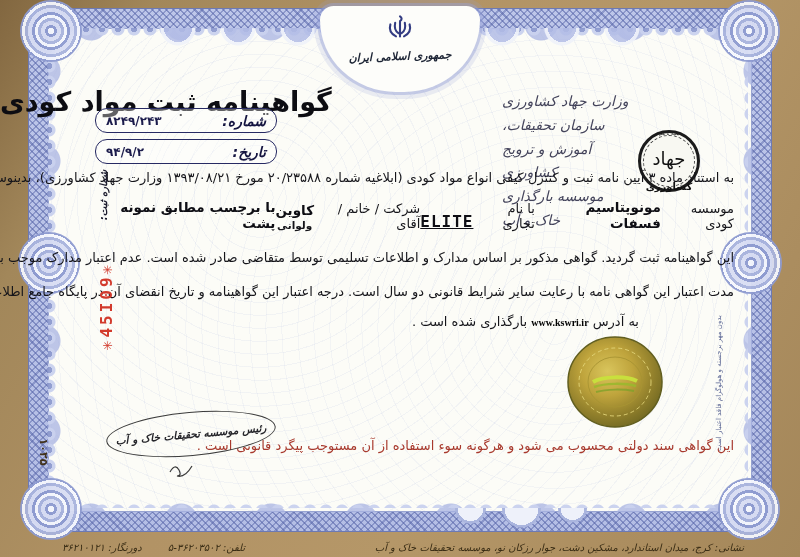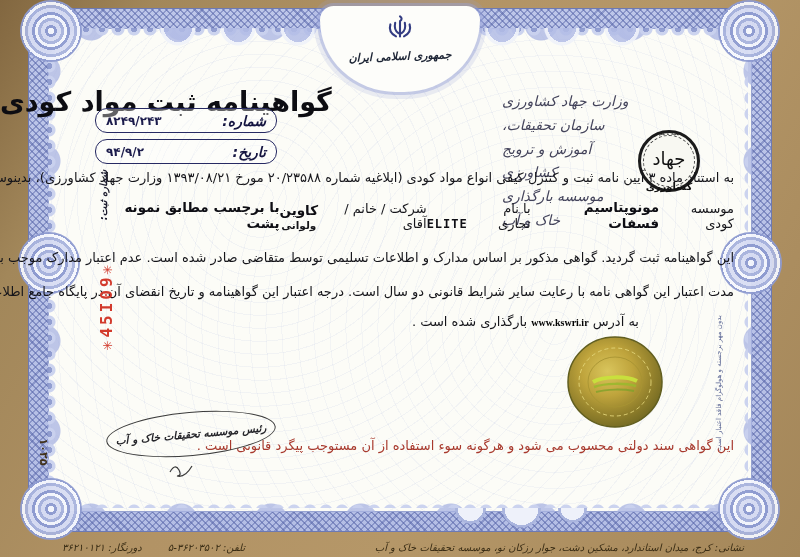--- a/index.html
+++ b/index.html
@@ -72,21 +72,21 @@
   .jl{width:56px;height:56px;border:3px solid #1b1b1b;border-radius:50%;background:#f8f8f2;
     display:flex;flex-direction:column;align-items:center;justify-content:center;line-height:1;position:relative;}
   .jl::after{content:"";position:absolute;inset:2px;border:1px dashed #444;border-radius:50%;}
   .jl .t{font-size:5px;color:#222}.jl .c{font-size:18px;font-weight:400;color:#111;margin:14px 0}
   .jl .b{font-size:10px;font-weight:700;color:#111}
   .min-txt{width:128px;text-align:left;font-size:14px;line-height:1.7;color:#43435a;font-style:italic;}
   .body-blk{position:absolute;left:90px;right:66px;top:170px;direction:rtl;color:#15151a;font-size:13px;}
   .bline{white-space:nowrap;text-align:right;}
   .l2{display:flex;justify-content:space-between;align-items:flex-end;direction:rtl;margin-top:14px;}
   .l2 .v{font-weight:700;font-size:13.5px;color:#0e0e14;}
-  .l2 .latin{font-family:"DejaVu Sans Mono",monospace;font-weight:700;font-size:12px;letter-spacing:1px;}
+  .l2 .latin{font-family:"DejaVu Sans Mono",monospace;font-weight:700;font-size:16px;letter-spacing:1px;text-decoration:underline;}
   .stack{display:inline-flex;flex-direction:column;align-items:center;line-height:1.15;}
   .stack .s2{font-size:10.5px;font-weight:700;}
   .l3,.l4{margin-top:19px;}
   .l5{margin-top:15px;text-align:right;margin-left:150px;margin-right:95px;white-space:nowrap;}
   .url{font-family:"Liberation Serif",serif;font-weight:700;font-size:10px;color:#000;}
   .legal{position:absolute;right:66px;top:438px;direction:rtl;white-space:nowrap;
     font-size:13px;color:#a8392d;text-align:right;}
   .sig{position:absolute;left:106px;top:412px;width:168px;height:42px;
     border:1.3px solid #3c3c3c;border-radius:50%;transform:rotate(-5deg);
     display:flex;align-items:center;justify-content:center;

